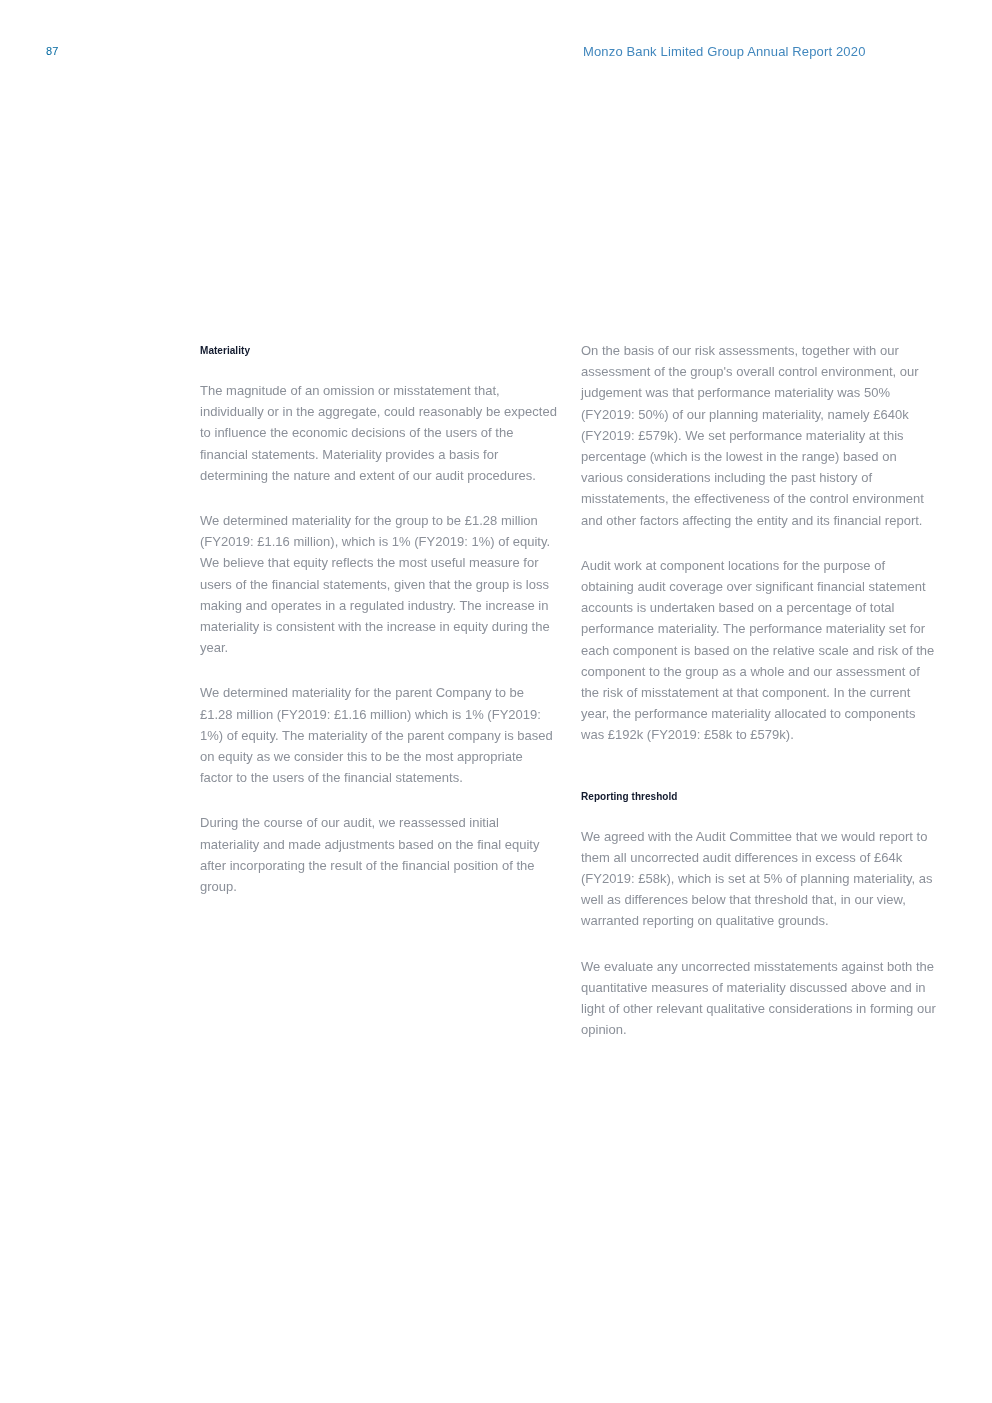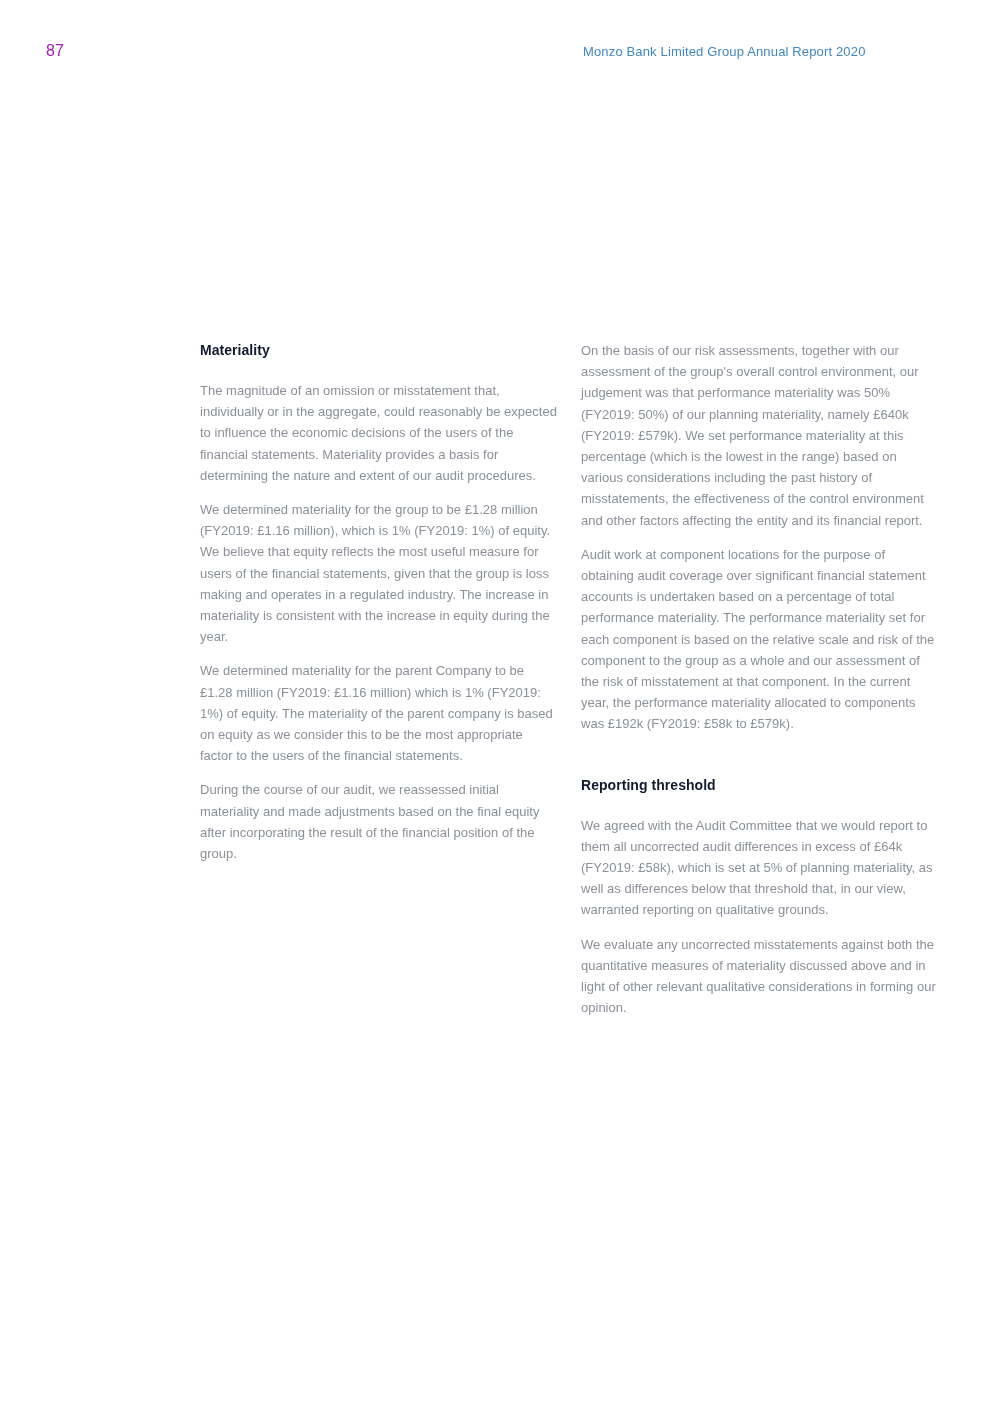--- a/index.html
+++ b/index.html
@@ -14,23 +14,23 @@
     background: #ffffff;
     font-family: "Liberation Sans", sans-serif;
     overflow: hidden;
   }
 
   
   .page-number {
     position: absolute;
     left: 46px;
     top: 43px;
-    font-size: 16px;
+    font-size: 11px;
     line-height: 16px;
-    color: #a21caf;
+    color: #0369a1;
     letter-spacing: 0.2px;
   }
   .running-title {
     position: absolute;
     left: 583px;
     top: 44px;
     font-size: 13px;
     line-height: 16px;
     color: #4187bd;
     letter-spacing: 0.15px;
@@ -46,40 +46,40 @@
     display: flex;
     gap: 23px;
   }
   .column {
     width: 358px;
     flex: 0 0 358px;
   }
 
   h2.section-heading {
     margin: 0;
-    font-size: 14px;
+    font-size: 10px;
     line-height: 21px;
     font-weight: bold;
     color: #121a2e;
     letter-spacing: 0.05px;
   }
   h2.section-heading.spaced-above {
     margin-top: 40px;
   }
 
   p.body-text {
     margin: 0;
     font-size: 13px;
     line-height: 21.2px;
     color: #8b9099;
     letter-spacing: 0.01px;
     font-weight: normal;
   }
   p.body-text + p.body-text {
-    margin-top: 13px;
+    margin-top: 24px;
   }
   h2.section-heading + p.body-text {
     margin-top: 19px;
   }
   p.body-text + h2.section-heading {
     margin-top: 40px;
   }
 </style>
 </head>
 <body>

